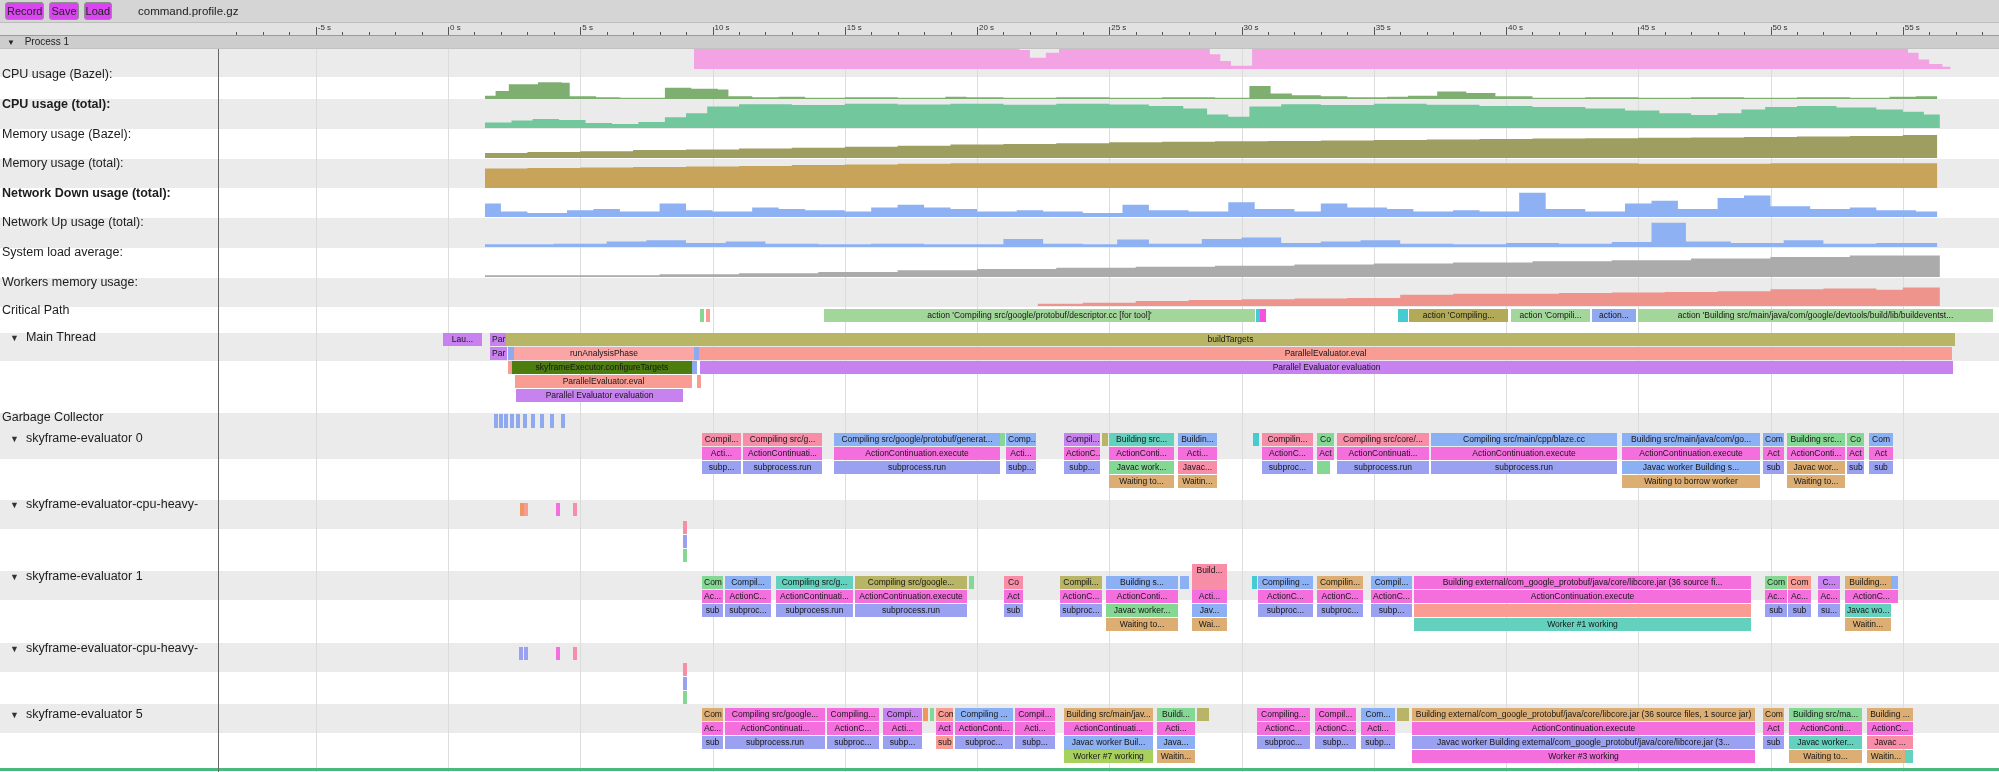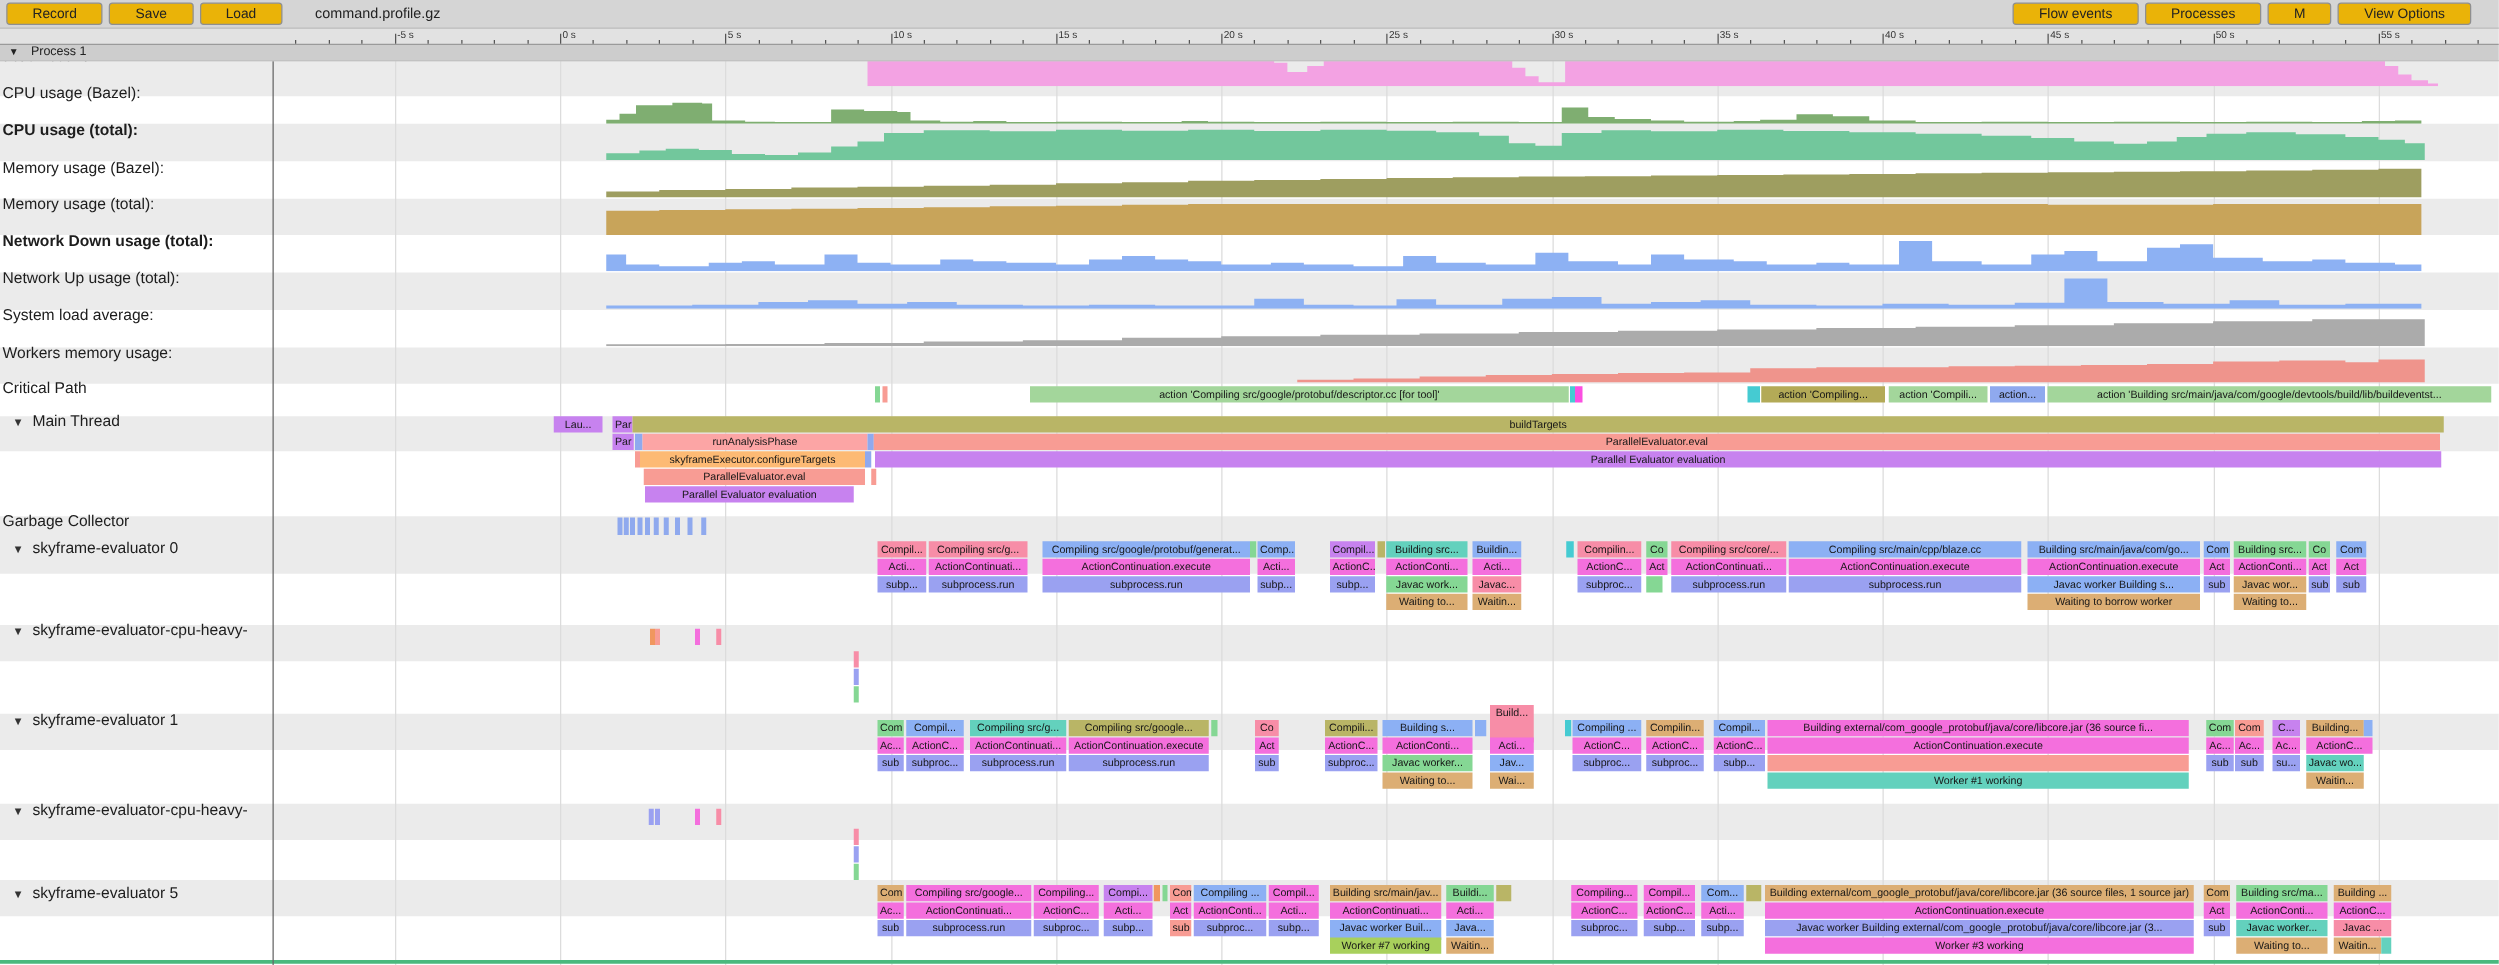--- a/index.html
+++ b/index.html
@@ -1,22 +1,22 @@
 <!DOCTYPE html>
 <html><head>
 <meta charset="utf-8">
 <style>
   html,body{margin:0;padding:0;}
   body{width:1999px;height:772px;position:relative;overflow:hidden;background:#fff;
        font-family:"Liberation Sans","DejaVu Sans",sans-serif;-webkit-font-smoothing:antialiased;}
   
   #toolbar{position:absolute;left:0;top:0;width:1999px;height:22px;background:#d5d5d5;
            border-bottom:1px solid #bdbdbd;display:flex;align-items:center;z-index:30;}
-  .tbtn{display:inline-block;background:#eab308;border:1px solid #8f8f8f;border-radius:3px;
-        font-size:11px;color:#222;padding:1px 20px;margin-left:5px;line-height:14px;cursor:default;}
+  .tbtn{display:inline-block;background:#d946ef;border:1px solid #8f8f8f;border-radius:3px;
+        font-size:11px;color:#222;padding:1px 1px;margin-left:5px;line-height:14px;cursor:default;}
   #filename{font-size:11.5px;color:#222;margin-left:26px;}
   #toolbar-right{position:absolute;right:22px;top:0;height:22px;display:flex;align-items:center;}
   
   #ruler{position:absolute;left:0;top:22px;width:1999px;height:13px;background:#e2e2e2;
          border-bottom:1px solid #9a9a9a;z-index:25;}
   .rtick{position:absolute;width:1px;background:#555;bottom:0;}
   .rlabel{position:absolute;top:1px;font-size:8px;color:#333;white-space:nowrap;}
   
   #process-header{position:absolute;left:0;top:36px;width:1999px;height:12px;background:#cdcdcd;
                   border-bottom:1px solid #c2c2c2;font-size:10px;color:#222;line-height:12px;z-index:20;}
@@ -64,26 +64,20 @@
     <div class="grid-line" style="left: 1638.25px;"></div>
     <div class="grid-line" style="left: 1770.5px;"></div>
     <div class="grid-line" style="left: 1902.75px;"></div>
   </div>
 
 <div id="toolbar">
   <span class="tbtn">Record</span>
   <span class="tbtn">Save</span>
   <span class="tbtn">Load</span>
   <span id="filename">command.profile.gz</span>
-  <span id="toolbar-right">
-    <span class="tbtn">Flow events</span>
-    <span class="tbtn">Processes</span>
-    <span class="tbtn">M</span>
-    <span class="tbtn">View Options</span>
-  </span>
 </div>
 
 <div id="ruler">
     <div class="rtick" style="left: 236.4px; height: 3px;"></div>
     <div class="rtick" style="left: 262.85px; height: 3px;"></div>
     <div class="rtick" style="left: 289.3px; height: 3px;"></div>
     <div class="rtick" style="left: 315.75px; height: 8px;"></div>
     <div class="rtick" style="left: 342.2px; height: 3px;"></div>
     <div class="rtick" style="left: 368.65px; height: 3px;"></div>
     <div class="rtick" style="left: 395.1px; height: 3px;"></div>
@@ -228,21 +222,21 @@
     <div class="bar" style="left: 1638px; top: 309px; width: 355px; height: 13px; background: rgb(163, 214, 155);">action 'Building src/main/java/com/google/devtools/build/lib/buildeventst...</div>
     <div class="bar" style="left: 443px; top: 333px; width: 39px; height: 13px; background: rgb(199, 130, 239);">Lau...</div>
     <div class="bar" style="left: 490px; top: 333px; width: 16px; height: 13px; background: rgb(199, 130, 239);">Par</div>
     <div class="bar" style="left: 506px; top: 333px; width: 1449px; height: 13px; background: rgb(185, 181, 102);">buildTargets</div>
     <div class="bar" style="left: 490px; top: 347px; width: 17px; height: 13px; background: rgb(199, 130, 239);">Par</div>
     <div class="bar" style="left: 508px; top: 347px; width: 6px; height: 13px; background: rgb(143, 169, 238);"></div>
     <div class="bar" style="left: 514px; top: 347px; width: 180px; height: 13px; background: #fca5a5;">runAnalysisPhase</div>
     <div class="bar" style="left: 694px; top: 347px; width: 5px; height: 13px; background: rgb(143, 169, 238);"></div>
     <div class="bar" style="left: 699px; top: 347px; width: 1253px; height: 13px; background: rgb(248, 156, 148);">ParallelEvaluator.eval</div>
     <div class="bar" style="left: 508px; top: 361px; width: 4px; height: 13px; background: rgb(248, 156, 148);"></div>
-    <div class="bar" style="left: 512px; top: 361px; width: 180px; height: 13px; background: #fdba74;">skyframeExecutor.configureTargets</div>
+    <div class="bar" style="left: 512px; top: 361px; width: 180px; height: 13px; background: #4d7c0f;">skyframeExecutor.configureTargets</div>
     <div class="bar" style="left: 692px; top: 361px; width: 5px; height: 13px; background: rgb(143, 169, 238);"></div>
     <div class="bar" style="left: 700px; top: 361px; width: 1253px; height: 13px; background: rgb(199, 130, 239);">Parallel Evaluator evaluation</div>
     <div class="bar" style="left: 515px; top: 375px; width: 177px; height: 13px; background: rgb(248, 156, 148);">ParallelEvaluator.eval</div>
     <div class="bar" style="left: 697px; top: 375px; width: 2px; height: 13px; background: rgb(248, 156, 148);"></div>
     <div class="bar" style="left: 516px; top: 389px; width: 167px; height: 13px; background: rgb(199, 130, 239);">Parallel Evaluator evaluation</div>
     <div class="bar" style="left: 494px; top: 414px; width: 2px; height: 14px; background: rgb(143, 169, 238);"></div>
     <div class="bar" style="left: 499px; top: 414px; width: 2px; height: 14px; background: rgb(143, 169, 238);"></div>
     <div class="bar" style="left: 504px; top: 414px; width: 2px; height: 14px; background: rgb(143, 169, 238);"></div>
     <div class="bar" style="left: 510px; top: 414px; width: 2px; height: 14px; background: rgb(143, 169, 238);"></div>
     <div class="bar" style="left: 516px; top: 414px; width: 2px; height: 14px; background: rgb(143, 169, 238);"></div>

